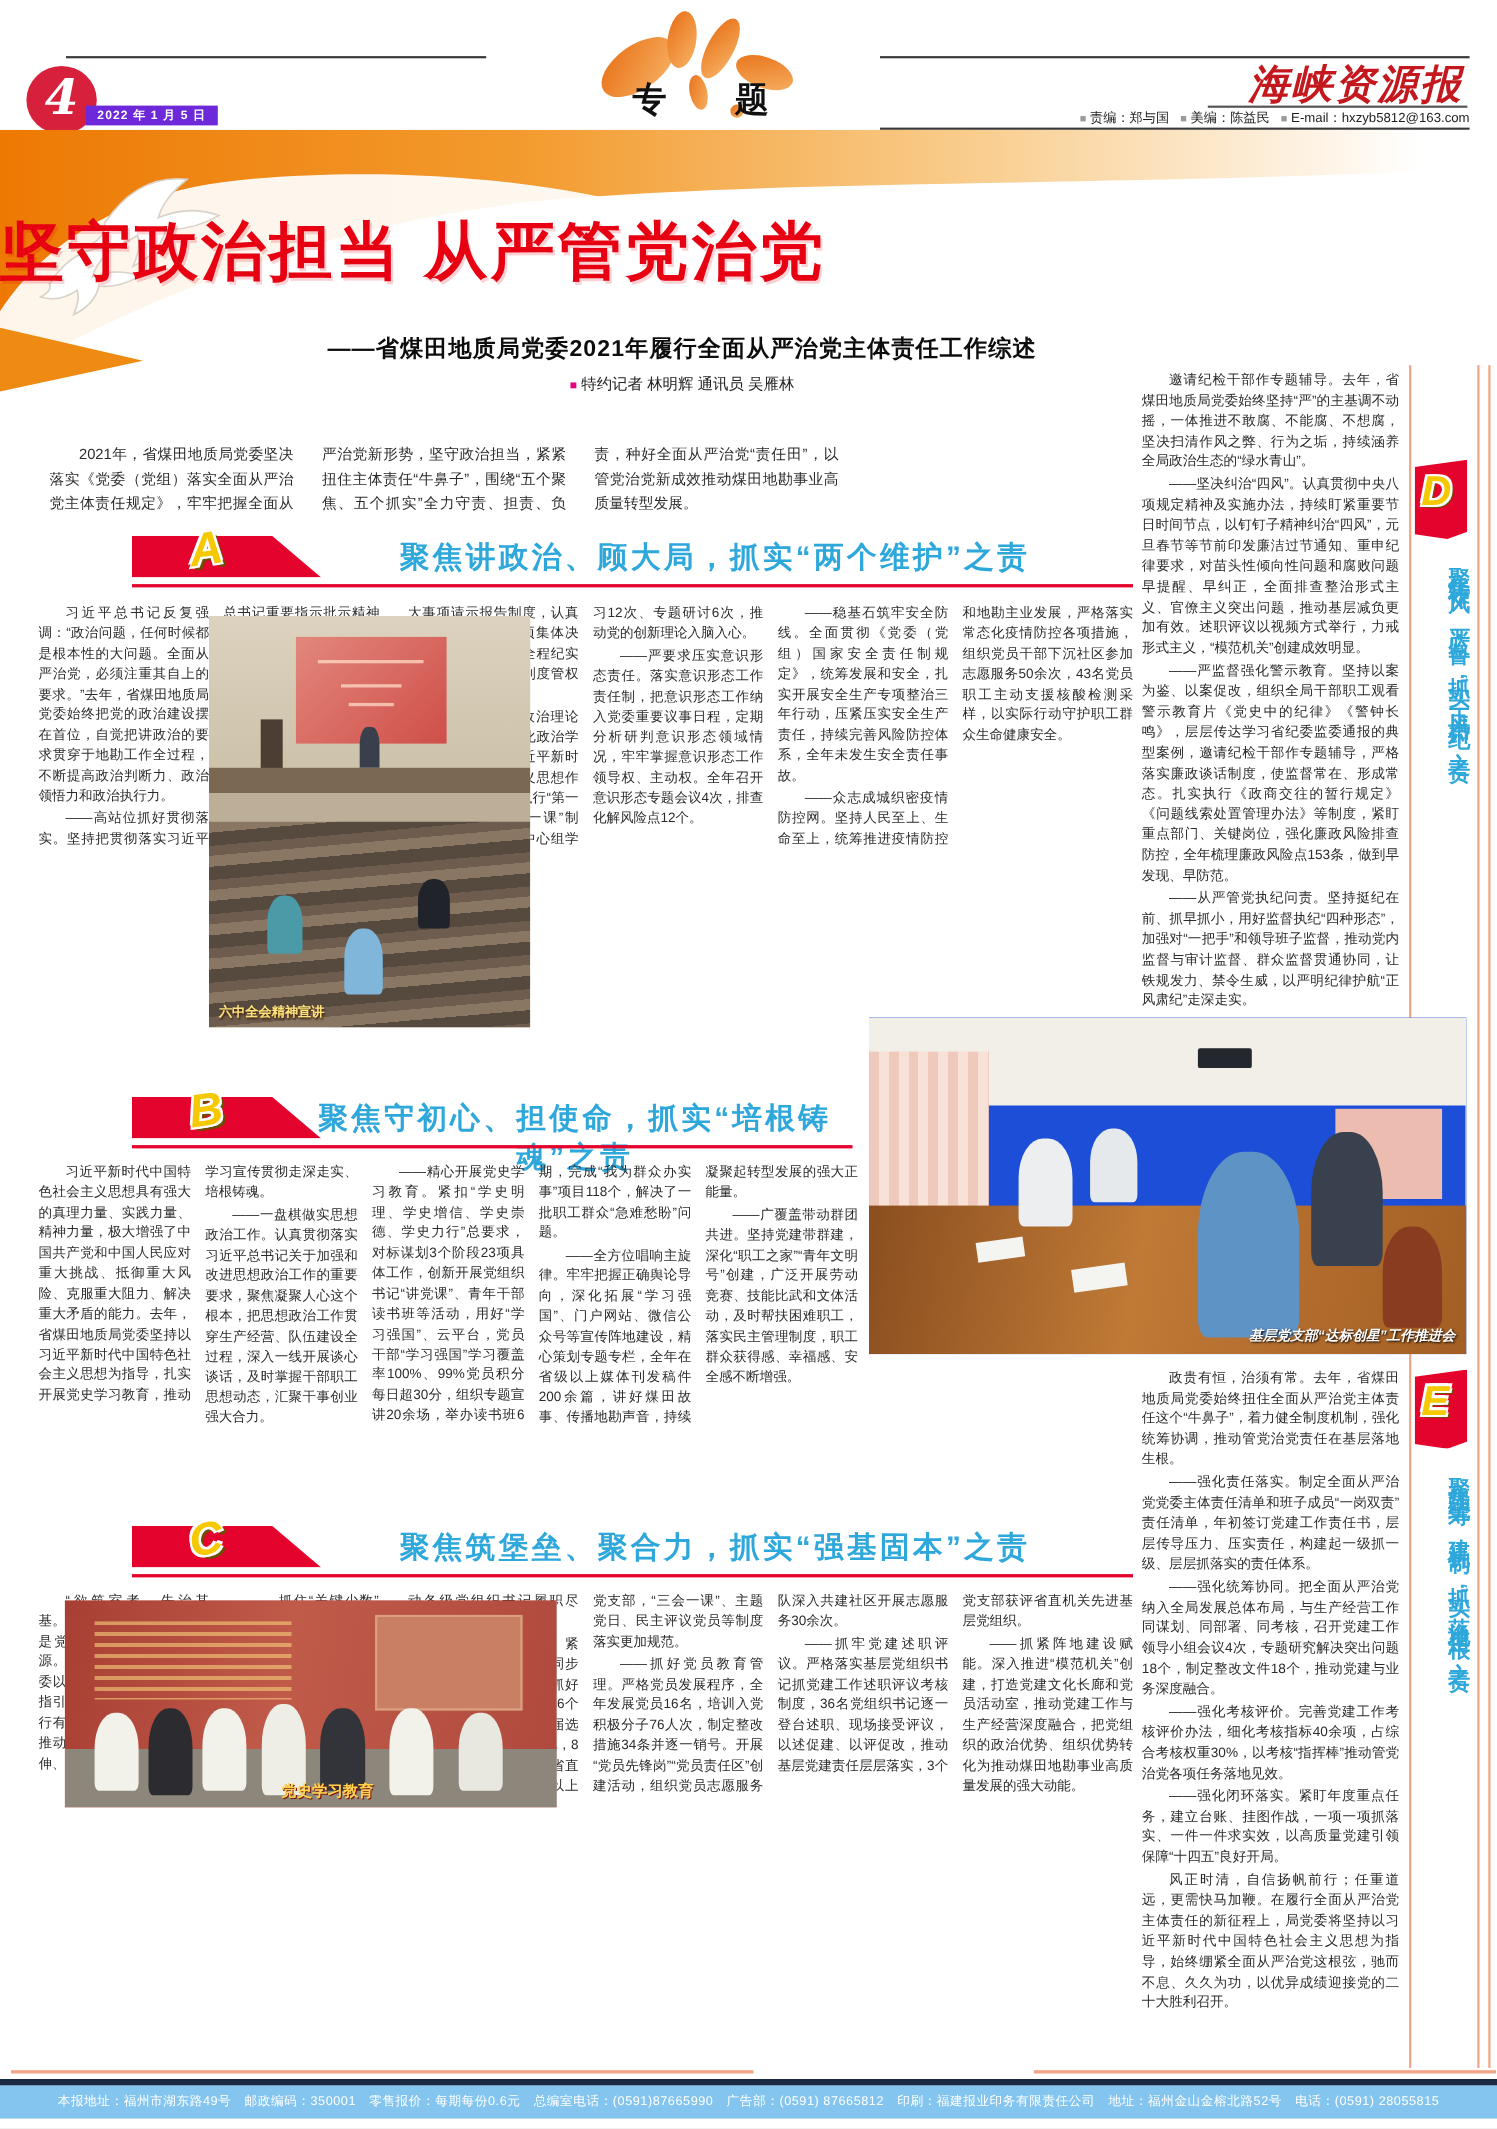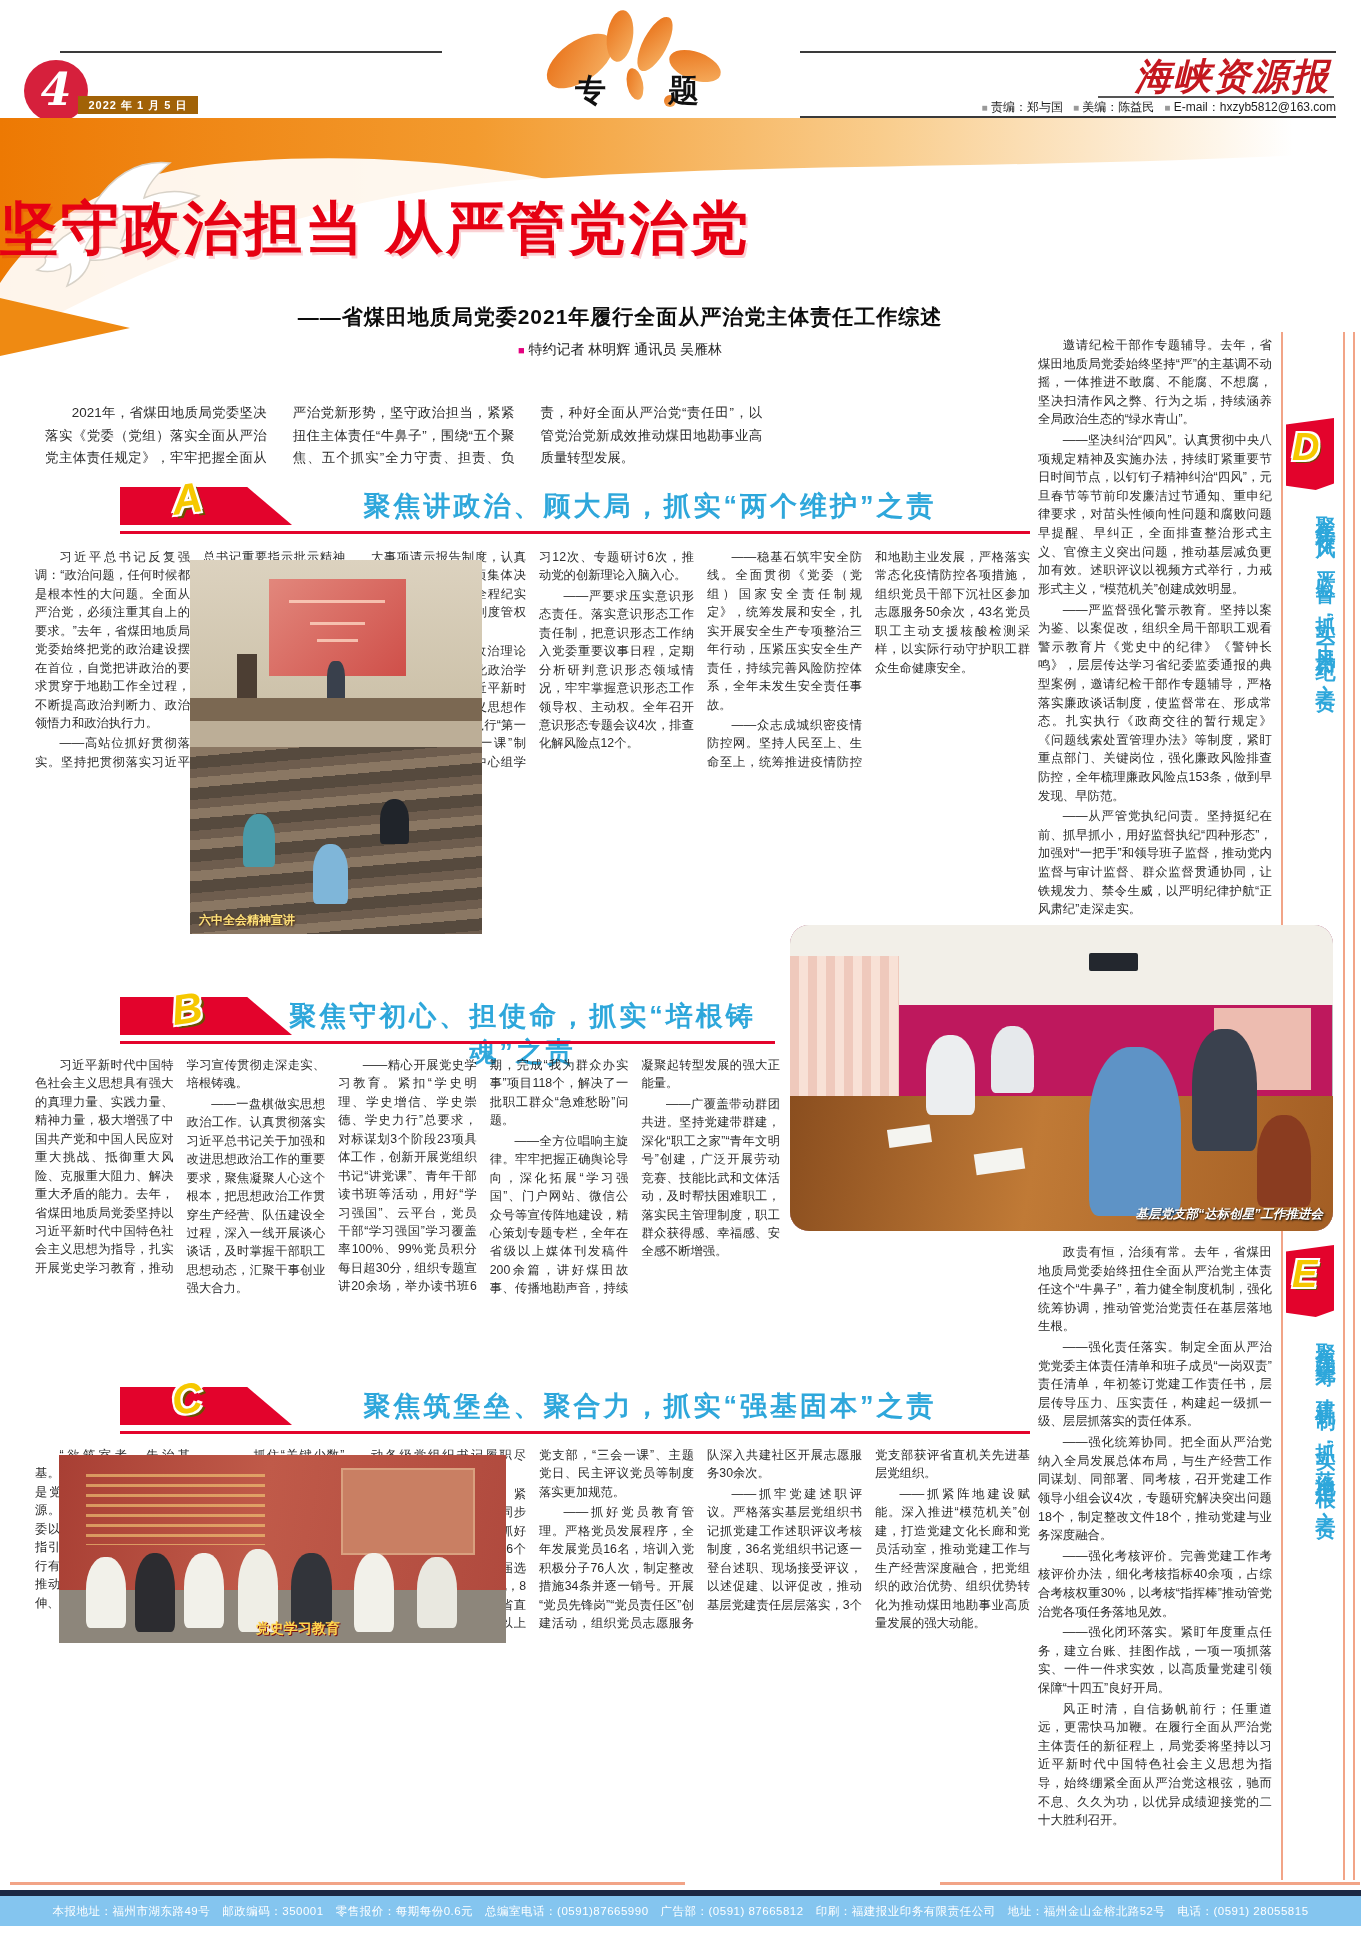--- a/index.html
+++ b/index.html
@@ -4,21 +4,21 @@
 <style>
   html,body{margin:0;padding:0;background:#e8e8e8;}
   #page{position:relative;width:1361px;height:1935px;background:#fff;overflow:hidden;
         font-family:"Liberation Sans","DejaVu Sans",sans-serif;color:#222;}
   .abs{position:absolute;}
   
   .hrule{position:absolute;height:2px;background:#3a3a3a;}
   .pagenum{position:absolute;left:24px;top:60px;width:64px;height:62px;border-radius:50%;
            background:#d6203c;color:#fff;font-family:"DejaVu Serif","Liberation Serif",serif;
            font-style:italic;font-size:44px;font-weight:bold;text-align:center;line-height:60px;}
-  .datebar{position:absolute;left:78px;top:96px;width:120px;height:18px;background:#a16207;
+  .datebar{position:absolute;left:78px;top:96px;width:120px;height:18px;background:#6d28d9;
            color:#fff;font-size:11px;font-weight:bold;text-align:center;line-height:18px;letter-spacing:1px;}
   .masthead{position:absolute;left:1080px;top:52px;width:250px;text-align:right;
             font-family:"DejaVu Serif","Liberation Serif",serif;font-style:italic;
             font-weight:bold;font-size:37px;color:#c4181f;letter-spacing:2px;}
   .mastrule{position:absolute;left:1098px;top:96px;width:236px;height:2px;background:#555;}
   .credits{position:absolute;left:720px;top:99px;width:616px;text-align:right;font-size:12px;color:#1d1d1d;}
   .credits .sq{color:#9a9a9a;font-size:10px;}
   .edition{position:absolute;left:575px;top:70px;font-size:31px;font-weight:900;color:#101010;
            letter-spacing:62px;white-space:nowrap;z-index:3;}
   
@@ -69,21 +69,21 @@
              background:linear-gradient(135deg,#e2877c,#cf4f49);}
   .pa-screen i{position:absolute;left:15%;right:15%;height:3px;background:rgba(255,220,200,.75);}
   .pa-podium{position:absolute;left:16%;top:25%;width:7%;height:14%;background:#4c3e33;}
   .pa-speaker{position:absolute;left:47%;top:27%;width:6%;height:10%;background:#39404c;border-radius:40% 40% 0 0;}
   .pa-dais{position:absolute;left:0;top:37%;width:100%;height:6%;background:#7b6852;}
   .pa-floor{position:absolute;left:0;top:43%;width:100%;height:7%;background:#bcae97;}
   .pa-crowd{position:absolute;left:0;bottom:0;width:100%;height:50%;
             background:repeating-linear-gradient(175deg,#8a7763 0 10px,#564a3e 10px 22px,#6e5d4e 22px 31px);}
   .fig{position:absolute;border-radius:45% 45% 10% 10%;}
   
-  .pb{background:#be185d;z-index:6;border-radius:19px;}
+  .pb{background:#1d4ed8;z-index:6;}
   .pb-ceil{position:absolute;left:0;top:0;width:100%;height:26%;background:#f2efe8;}
   .pb-proj{position:absolute;left:55%;top:9%;width:9%;height:6%;background:#23272e;border-radius:2px;}
   .pb-curtain{position:absolute;left:0;top:10%;width:20%;height:70%;
       background:repeating-linear-gradient(90deg,#efc9bc 0 9px,#f8e1d6 9px 18px);}
   .pb-redpanel{position:absolute;right:4%;top:27%;width:18%;height:27%;background:#edbcb0;}
   .pb-table{position:absolute;left:0;top:56%;width:100%;height:44%;
       background:linear-gradient(100deg,#8a4e1f,#c07a36 45%,#a35e24);}
   .pb-paper{position:absolute;background:#f4f4f0;transform:rotate(-8deg);}
   .pb-cap{right:10px;bottom:8px;color:#fff;font-size:12.5px;font-style:italic;text-shadow:1px 1px 2px #000;}
   

